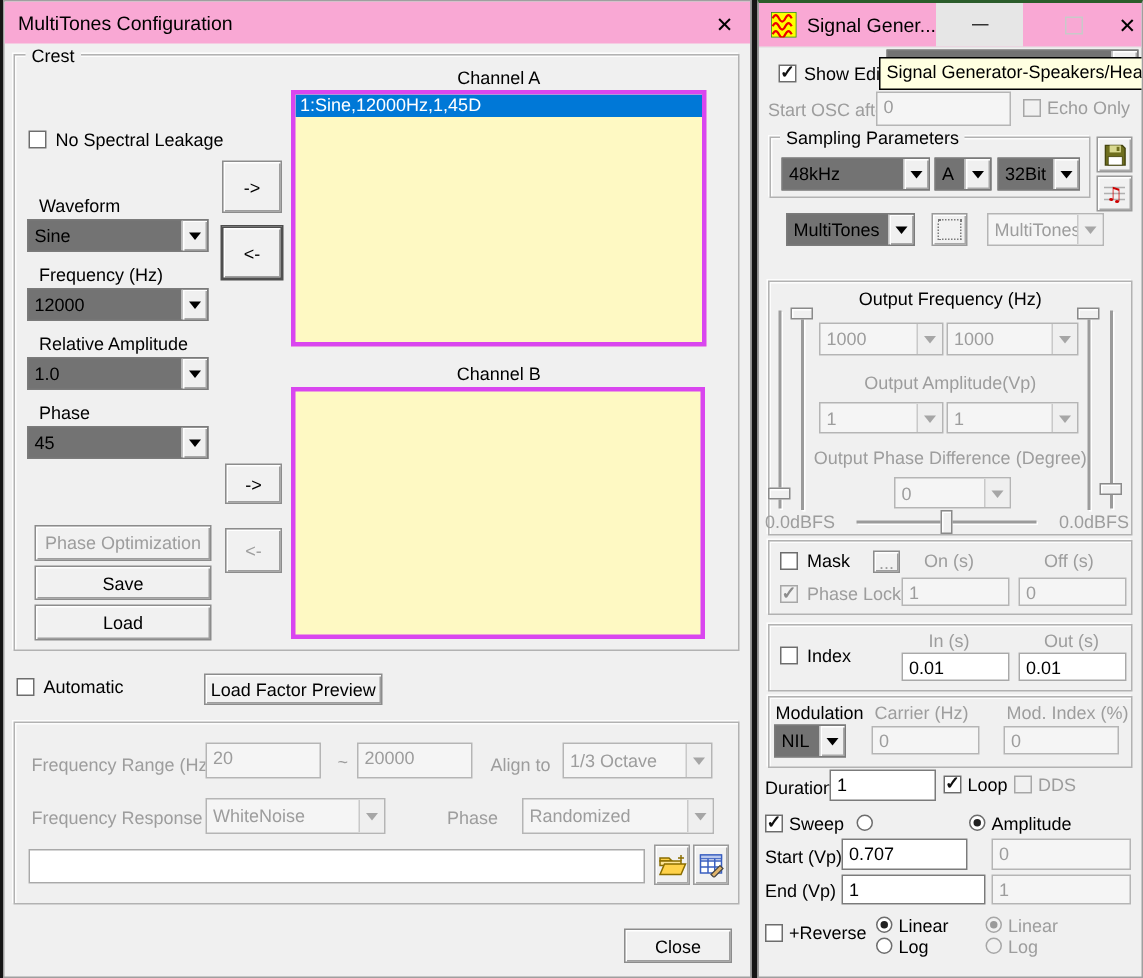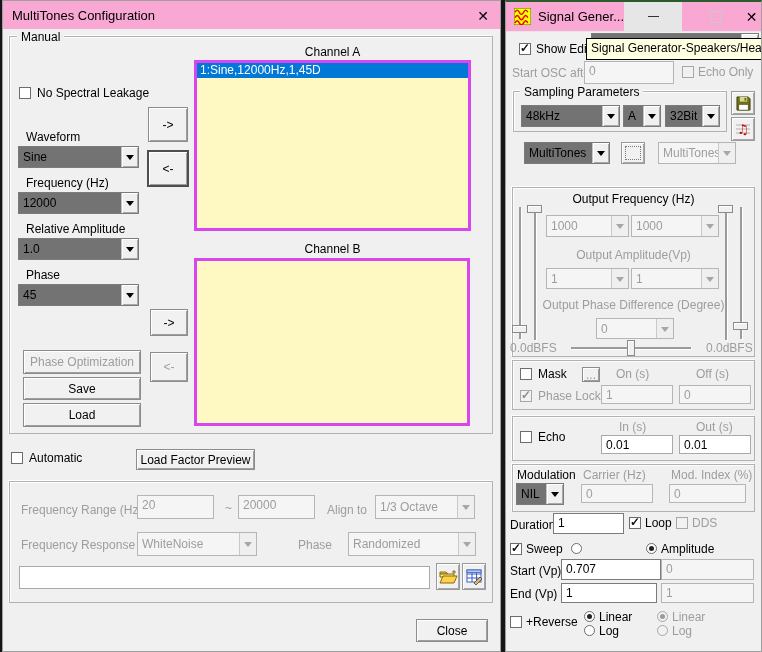--- a/index.html
+++ b/index.html
@@ -65,21 +65,21 @@
 
   <div class="dlg" style="left:2px;top:0;width:499px;height:652px;">
     <div class="titlebar" style="height:28px;">
       <div class="title" style="left:9px;top:7px;">MultiTones Configuration</div>
       <div class="capbtn" style="left:465px;width:30px;">
         <span class="x">✕</span>
       </div>
     </div>
 
     <div class="grp" style="left:6px;top:35px;width:484px;height:398px;"></div>
-    <div class="grplbl" style="left:14px;top:29px;">Manual</div>
+    <div class="grplbl" style="left:14px;top:29px;">Crest</div>
 
     <span class="cb" style="left:16px;top:86px;"></span>
     <div class="t" style="left:34px;top:85px;">No Spectral Leakage</div>
 
     <div class="t" style="left:23px;top:129px;">Waveform</div>
     <div class="combo" style="left:15px;top:145px;width:121px;height:22px;">
       <span class="cf">Sine</span>
       <span class="ca"></span>
     </div>
 
@@ -289,21 +289,21 @@
     <div class="td" style="left:190px;top:365px;">Off (s)</div>
     <span class="cb dis" style="left:14px;top:388px;">
       <span class="ck">✓</span>
     </span>
     <div class="td" style="left:32px;top:387px;">Phase Lock</div>
     <div class="edit dis" style="left:95px;top:383px;width:72px;height:19px;">1</div>
     <div class="edit dis" style="left:173px;top:383px;width:72px;height:19px;">0</div>
 
     <div class="grp" style="left:6px;top:414px;width:243px;height:45px;"></div>
     <span class="cb" style="left:14px;top:429px;"></span>
-    <div class="t" style="left:32px;top:428px;">Echo</div>
+    <div class="t" style="left:32px;top:428px;">Index</div>
     <div class="td" style="left:113px;top:418px;">In (s)</div>
     <div class="td" style="left:190px;top:418px;">Out (s)</div>
     <div class="edit flat" style="left:95px;top:433px;width:72px;height:19px;">0.01</div>
     <div class="edit flat" style="left:173px;top:433px;width:72px;height:19px;">0.01</div>
 
     <div class="grp" style="left:6px;top:462px;width:243px;height:48px;"></div>
     <div class="t" style="left:11px;top:466px;">Modulation</div>
     <div class="combo" style="left:10px;top:481px;width:48px;height:22px;">
       <span class="cf">NIL</span>
       <span class="ca"></span>
@@ -325,21 +325,21 @@
     <span class="cb" style="left:4px;top:541px;">
       <span class="ck">✓</span>
     </span>
     <div class="t" style="left:20px;top:540px;">Sweep</div>
     <span class="rad" style="left:65px;top:541px;"></span>
     <div class="t" style="left:80px;top:560px;">Frequency</div>
     <span class="rad on" style="left:140px;top:541px;"></span>
     <div class="t" style="left:155px;top:540px;">Amplitude</div>
 
     <div class="t" style="left:4px;top:562px;">Start (Vp)</div>
-    <div class="edit" style="left:55px;top:557px;width:100px;height:21px;">0.707</div>
+    <div class="edit" style="left:55px;top:557px;width:84px;height:21px;">0.707</div>
     <div class="edit dis" style="left:155px;top:557px;width:93px;height:21px;">0</div>
     <div class="t" style="left:4px;top:585px;">End (Vp)</div>
     <div class="edit" style="left:55px;top:581px;width:96px;height:20px;">1</div>
     <div class="edit dis" style="left:155px;top:581px;width:93px;height:20px;">1</div>
 
     <span class="cb" style="left:4px;top:614px;"></span>
     <div class="t" style="left:20px;top:613px;">+Reverse</div>
     <span class="rad on" style="left:78px;top:609px;"></span>
     <div class="t" style="left:93px;top:608px;">Linear</div>
     <span class="rad" style="left:78px;top:623px;"></span>

